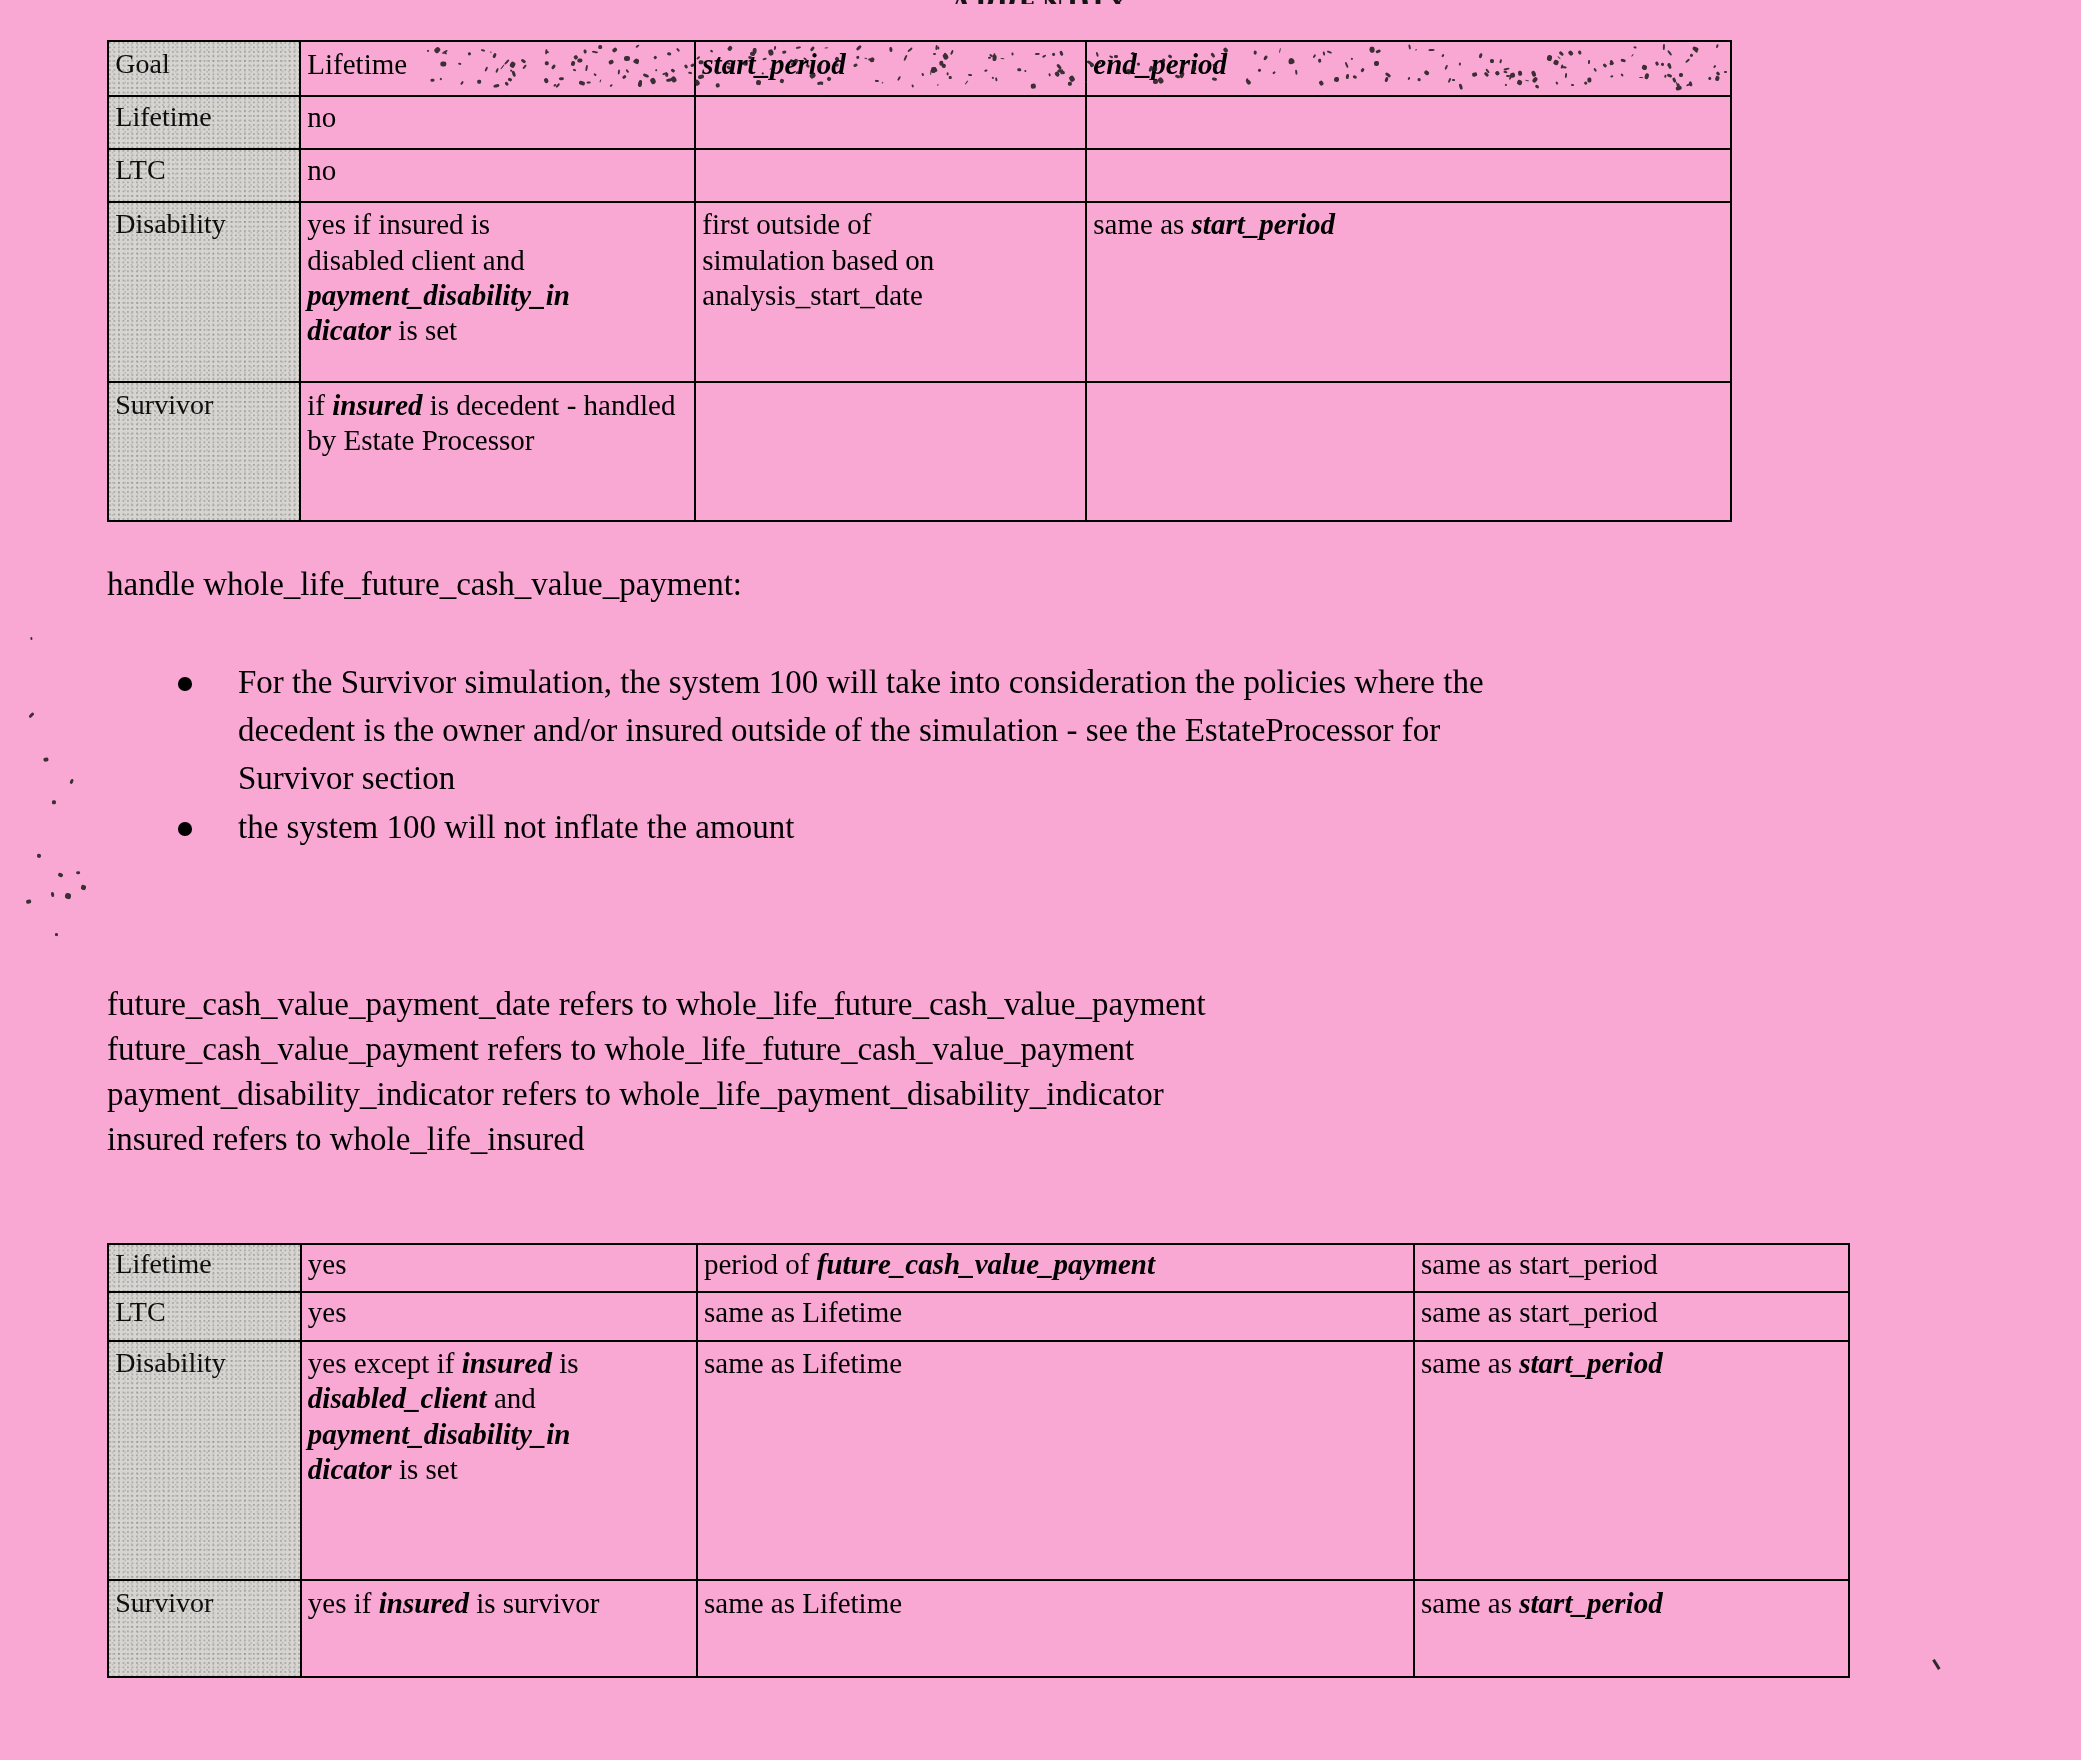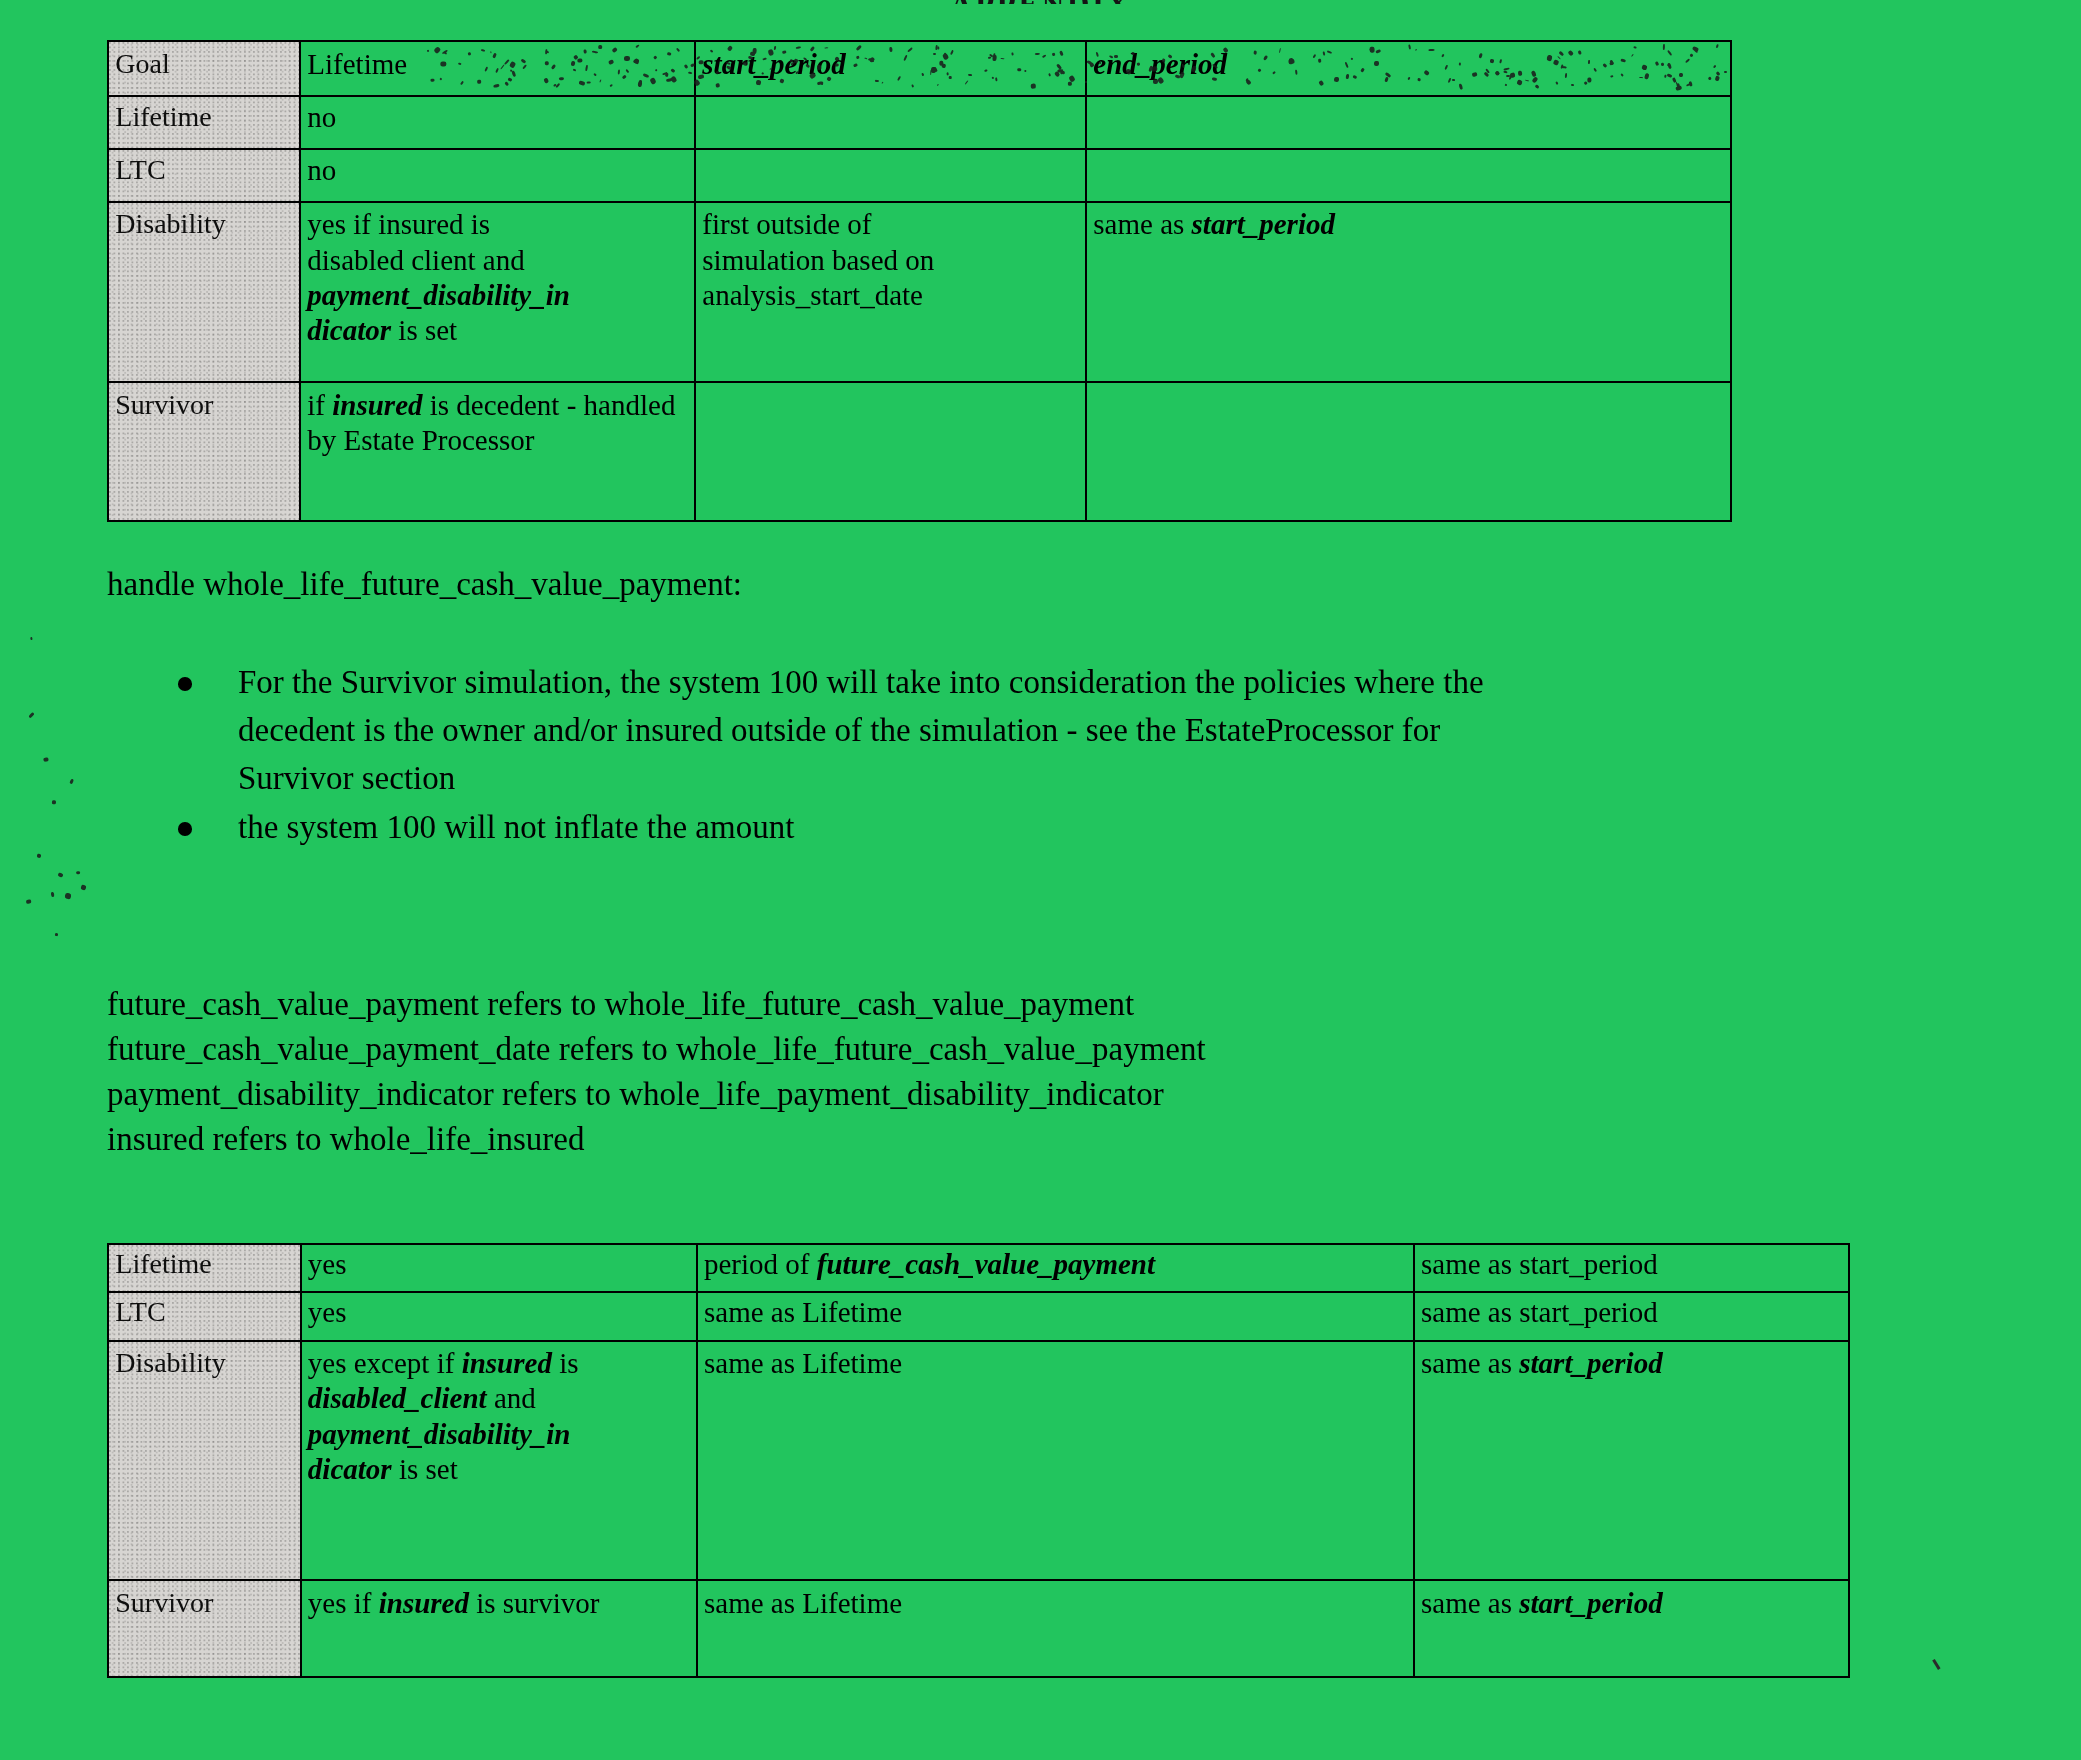--- a/index.html
+++ b/index.html
@@ -13,21 +13,21 @@
     height: 1760px;
     position: relative;
     font-family: "Liberation Serif", "DejaVu Serif", serif;
     color: #000000;
     overflow: hidden;
   }
 
   .page {
     position: absolute;
     inset: 0;
-    background: #22c55e;
+    background: #f9a8d4;
   }
 
   
   .speckle {
     position: absolute;
     pointer-events: none;
     opacity: .85;
   }
   .speck {
     position: absolute;
@@ -248,22 +248,22 @@
       <span class="wrap">For the Survivor simulation, the system 100 will take into consideration the policies where the</span>
       <span class="wrap">decedent is the owner and/or insured outside of the simulation - see the EstateProcessor for</span>
       <span class="wrap">Survivor section</span>
     </li>
     <li>
       <span class="wrap">the system 100 will not inflate the amount</span>
     </li>
   </ul>
 
   <div class="refers-block">
+    <div>future_cash_value_payment_date refers to whole_life_future_cash_value_payment</div>
     <div>future_cash_value_payment refers to whole_life_future_cash_value_payment</div>
-    <div>future_cash_value_payment_date refers to whole_life_future_cash_value_payment</div>
     <div>payment_disability_indicator refers to whole_life_payment_disability_indicator</div>
     <div>insured refers to whole_life_insured</div>
   </div>
 
   <table id="table2" class="doc-table">
     <colgroup>
       <col class="c0">
         <col class="c1">
         <col class="c2">
         <col class="c3">

